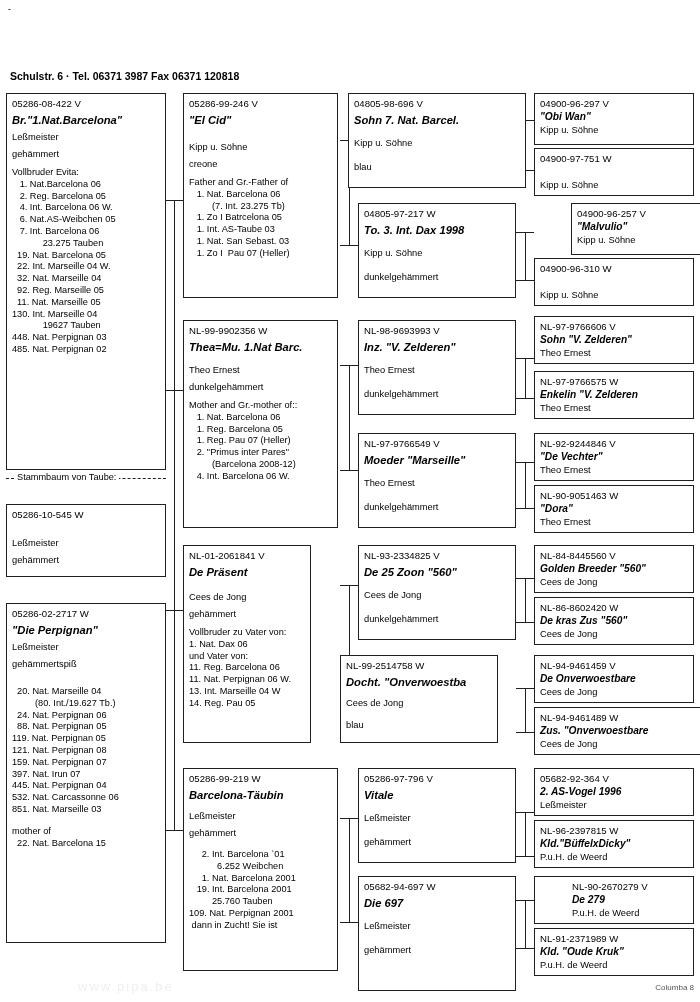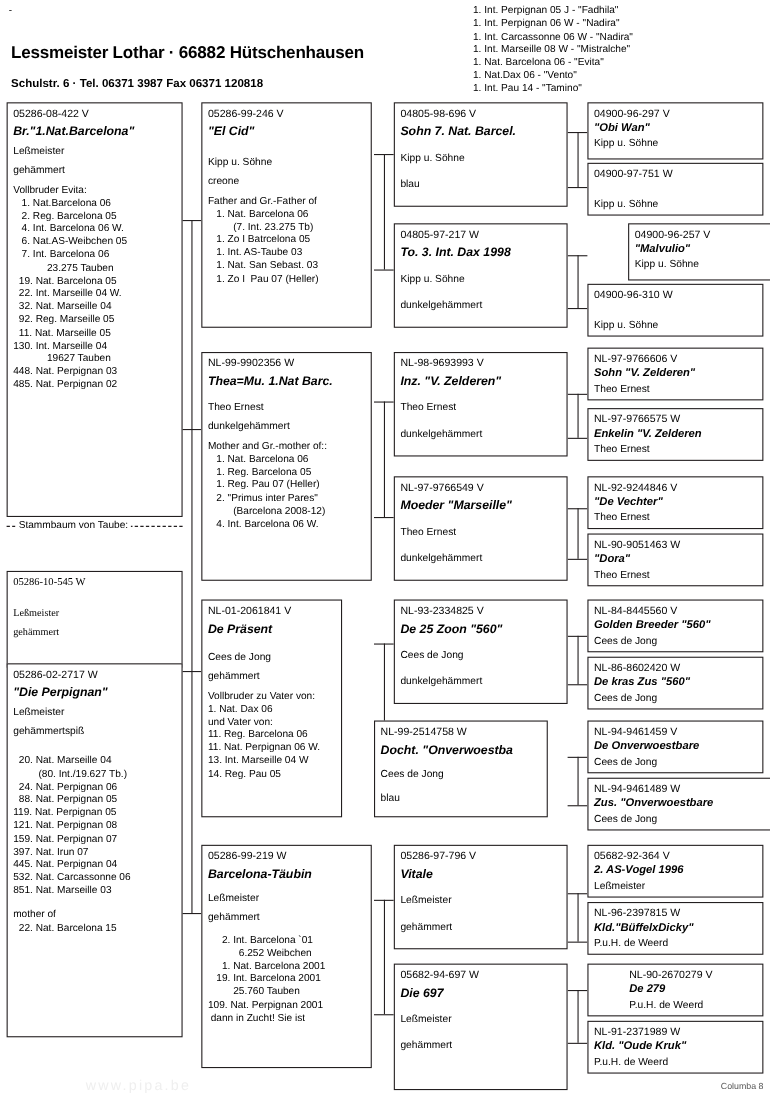--- a/index.html
+++ b/index.html
@@ -152,29 +152,21 @@
     font-size: 8px;
     color: #555;
   }
 </style>
 </head>
 <body>
 
 <div class="page">
 
   <div class="top-note">-</div>
-  <div class="title">Lessmeister Lothar  ·  66882 Hütschenhausen</div>
   <div class="subtitle">Schulstr. 6  ·  Tel. 06371 3987        Fax 06371 120818</div>
-  <div class="topright plain">1. Int. Perpignan 05 J - "Fadhila"
-1. Int. Perpignan 06 W - "Nadira"
-1. Int. Carcassonne 06 W - "Nadira"
-1. Int. Marseille 08 W - "Mistralche"
-1. Nat. Barcelona 06 - "Evita"
-1. Nat.Dax 06 - "Vento"
-1. Int. Pau 14 - "Tamino"</div>
 
   <div class="ln lnh abs" style="left:165px; top:200px; width:18px;"></div>
   <div class="ln lnh abs" style="left:165px; top:390px; width:18px;"></div>
   <div class="ln lnh abs" style="left:165px; top:610px; width:18px;"></div>
   <div class="ln lnh abs" style="left:165px; top:830px; width:18px;"></div>
   <div class="ln lnv abs" style="left:174px; top:200px; height:630px;"></div>
 
   <div class="ln lnh abs" style="left:340px; top:140px; width:18px;"></div>
   <div class="ln lnh abs" style="left:340px; top:245px; width:18px;"></div>
   <div class="ln lnv abs" style="left:349px; top:140px; height:105px;"></div>
@@ -242,21 +234,21 @@
   22. Int. Marseille 04 W.
   32. Nat. Marseille 04
   92. Reg. Marseille 05
   11. Nat. Marseille 05
 130. Int. Marseille 04
             19627 Tauben
 448. Nat. Perpignan 03
 485. Nat. Perpignan 02</div>
   </div>
 
-  <div class="box" style="left:6px; top:519px; width:160px; height:88px;font-family:Liberation Serif, serif;">
+  <div class="box" style="left:6px; top:504px; width:160px; height:73px;">
     <div class="ring">05286-10-545 W</div>
     <div class="own" style="margin-top:16px;">Leßmeister</div>
     <div class="col">gehämmert</div>
   </div>
 
   <div class="box" style="left:6px; top:603px; width:160px; height:340px;">
     <div class="ring">05286-02-2717 W</div>
     <div class="nm">"Die Perpignan"</div>
     <div class="own">Leßmeister</div>
     <div class="col">gehämmertspiß</div>
@@ -324,21 +316,21 @@
     <div class="col">gehämmert</div>
     <div class="extra plain" style="margin-top:10px;">     2. Int. Barcelona `01
            6.252 Weibchen
      1. Nat. Barcelona 2001
    19. Int. Barcelona 2001
          25.760 Tauben
 109. Nat. Perpignan 2001
  dann in Zucht! Sie ist</div>
   </div>
 
-  <div class="box" style="left:358px; top:93px; width:158px; height:95px;">
+  <div class="box" style="left:348px; top:93px; width:178px; height:95px;">
     <div class="ring">04805-98-696 V</div>
     <div class="nm">Sohn 7. Nat. Barcel.</div>
     <div class="own" style="margin-top:10px;">Kipp u. Söhne</div>
     <div class="col" style="margin-top:12px;">blau</div>
   </div>
 
   <div class="box" style="left:358px; top:203px; width:158px; height:95px;">
     <div class="ring">04805-97-217 W</div>
     <div class="nm">To. 3. Int. Dax 1998</div>
     <div class="own" style="margin-top:10px;">Kipp u. Söhne</div>

